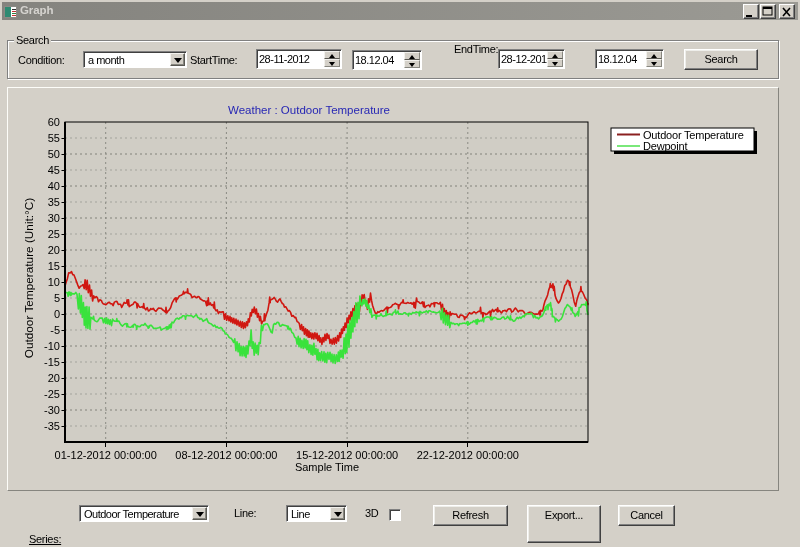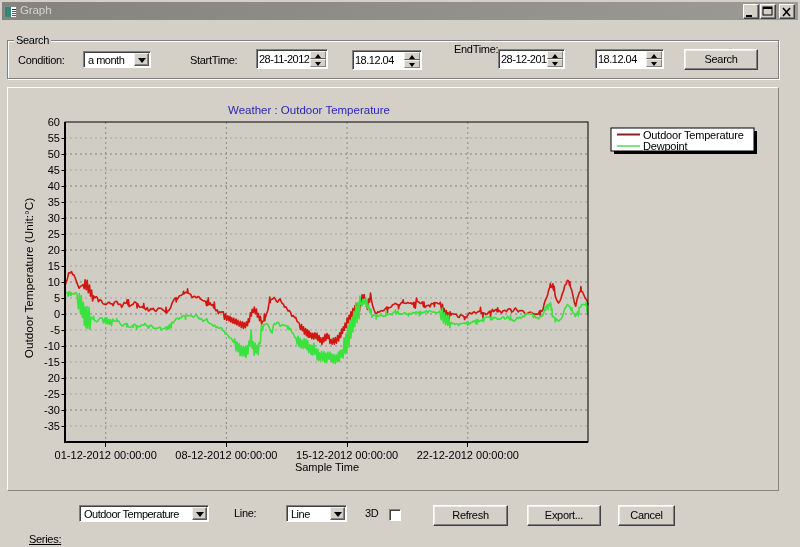--- a/index.html
+++ b/index.html
@@ -4,21 +4,21 @@
 <style>
 * { margin:0; padding:0; box-sizing:border-box; }
 html,body { width:800px; height:547px; overflow:hidden; }
 body { font-family:"Liberation Sans", sans-serif; background:#d4d0c8; position:relative; }
 .abs { position:absolute; }
 .lbl { font-size:11px; color:#000; white-space:nowrap; letter-spacing:-0.3px; }
 .titlebar {
   left:2px; top:2px; width:796px; height:18px;
   background:linear-gradient(to right,#84837e,#9b9a94);
 }
-.titletext { left:20px; top:4px; font-size:11.5px; font-weight:normal; color:#d5d3cf; letter-spacing:-0.1px; }
+.titletext { left:20px; top:4px; font-size:11.5px; font-weight:bold; color:#d5d3cf; letter-spacing:-0.1px; }
 .ticon { left:4px; top:6px; width:13px; height:12px; background:#fff; border:1px solid #8a8a84; }
 .ticon .tl { position:absolute; left:0px; top:0px; width:6px; height:10px; background:#2e8a72; }
 .ticon .r1 { position:absolute; left:7px; top:2px; width:4px; height:1px; background:#2f2f2f; }
 .ticon .r2 { position:absolute; left:7px; top:4px; width:4px; height:1px; background:#c03030; }
 .ticon .r3 { position:absolute; left:7px; top:6px; width:4px; height:1px; background:#2f8040; }
 .ticon .r4 { position:absolute; left:7px; top:8px; width:4px; height:1px; background:#c03030; }
 .tbtn {
   top:4px; width:16px; height:15px; background:#d4d0c8;
   border-top:1px solid #fff; border-left:1px solid #fff;
   border-right:1px solid #404040; border-bottom:1px solid #404040;
@@ -85,28 +85,28 @@
       <rect x="2" y="1" width="9" height="8" fill="none" stroke="#000" stroke-width="1"></rect>
       <rect x="2" y="1" width="9" height="2" fill="#000"></rect>
     </svg></div>
 <div class="abs tbtn" style="left:779px;"><svg width="14" height="13">
       <path d="M3 2 L10 10 M10 2 L3 10" stroke="#000" stroke-width="1.6"></path>
     </svg></div>
 
 <div class="abs groupbox" style="left:7px; top:40px; width:772px; height:39px;"></div>
 <div class="abs lbl" style="left:14px; top:34px; background:#d4d0c8; padding:0 2px;">Search</div>
 <div class="abs lbl" style="left:18px; top:54px;">Condition:</div>
-<div class="abs sunken" style="left:83px; top:51px; width:68px; height:17px;">
+<div class="abs sunken" style="left:83px; top:51px; width:104px; height:17px;">
   <div class="field-text" style="top:2px;">a month</div>
   <div class="combo-arrow-btn">
       <div class="darr" style="top:4px; left:3px;"></div>
     </div>
 </div>
 <div class="abs lbl" style="left:190px; top:54px;">StartTime:</div>
-<div class="abs sunken" style="left:256px; top:49px; width:72px; height:20px;">
+<div class="abs sunken" style="left:256px; top:49px; width:86px; height:20px;">
   <div class="field-text" style="left:2px;">28-11-2012</div>
   <div class="spinbtns">
       <div class="spinup">
         <div class="uarr"></div>
       </div>
       <div class="spindn">
         <div class="dnarr"></div>
       </div>
     </div>
 </div>
@@ -268,14 +268,14 @@
 <div class="abs lbl" style="left:234px; top:507px;">Line:</div>
 <div class="abs sunken" style="left:286px; top:505px; width:61px; height:17px;">
   <div class="field-text" style="top:2px;">Line</div>
   <div class="combo-arrow-btn">
       <div class="darr" style="top:4px; left:3px;"></div>
     </div>
 </div>
 <div class="abs lbl" style="left:365px; top:507px;">3D</div>
 <div class="abs sunken" style="left:389px; top:509px; width:12px; height:12px;"></div>
 <div class="abs raised btn" style="left:433px; top:505px; width:75px; height:21px; line-height:19px;">Refresh</div>
-<div class="abs raised btn" style="left:527px; top:505px; width:74px; height:21px; line-height:19px;">Export...</div>
+<div class="abs raised btn" style="left:527px; top:505px; width:74px; height:38px; line-height:19px;">Export...</div>
 <div class="abs raised btn" style="left:618px; top:505px; width:57px; height:21px; line-height:19px;">Cancel</div>
 
 </body></html>

